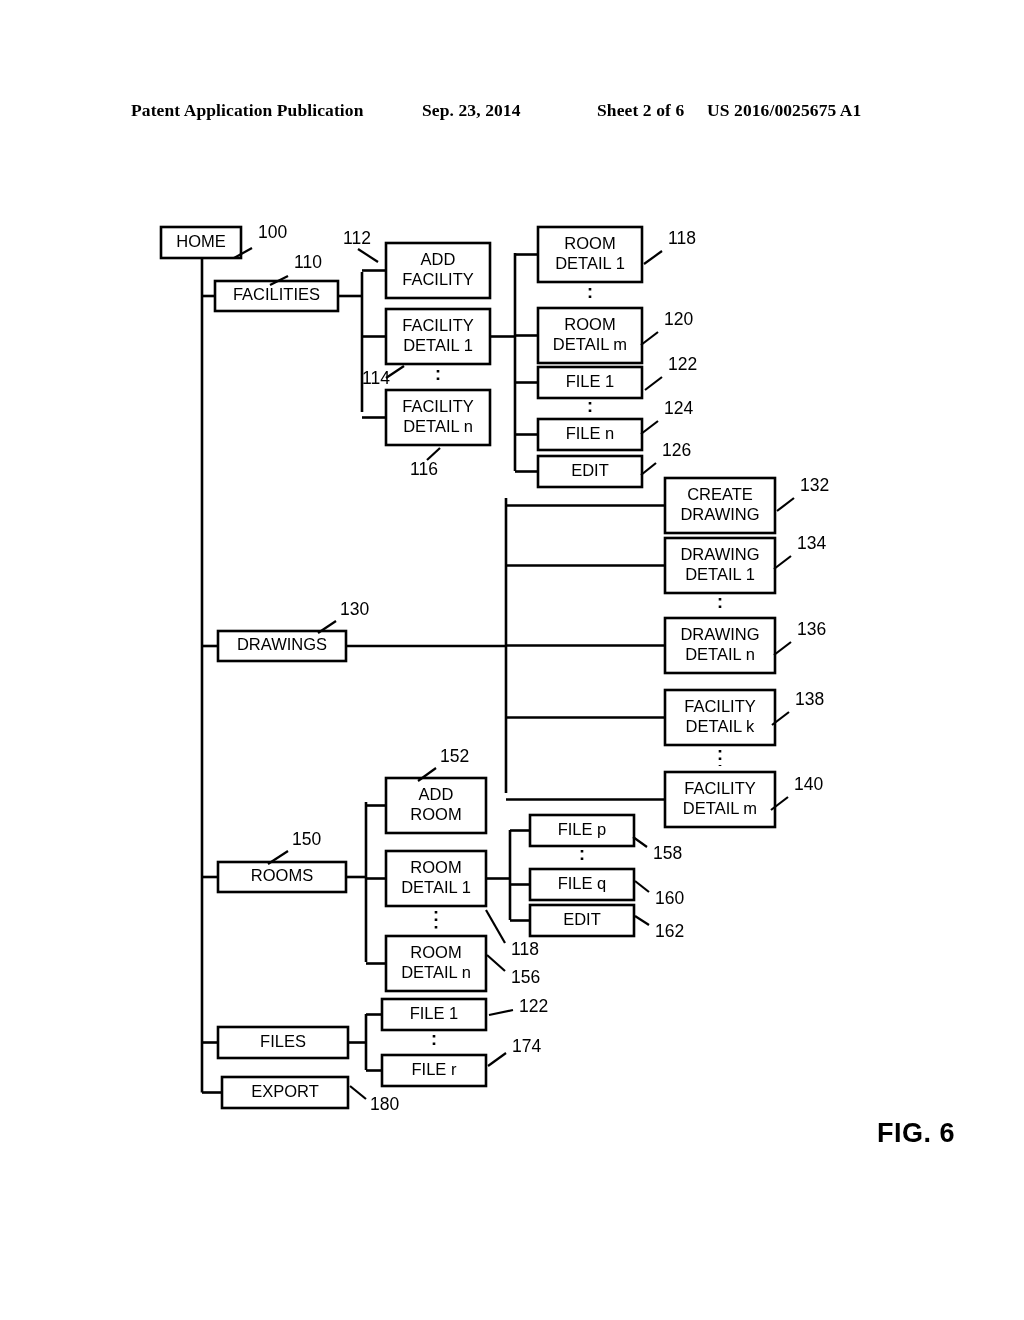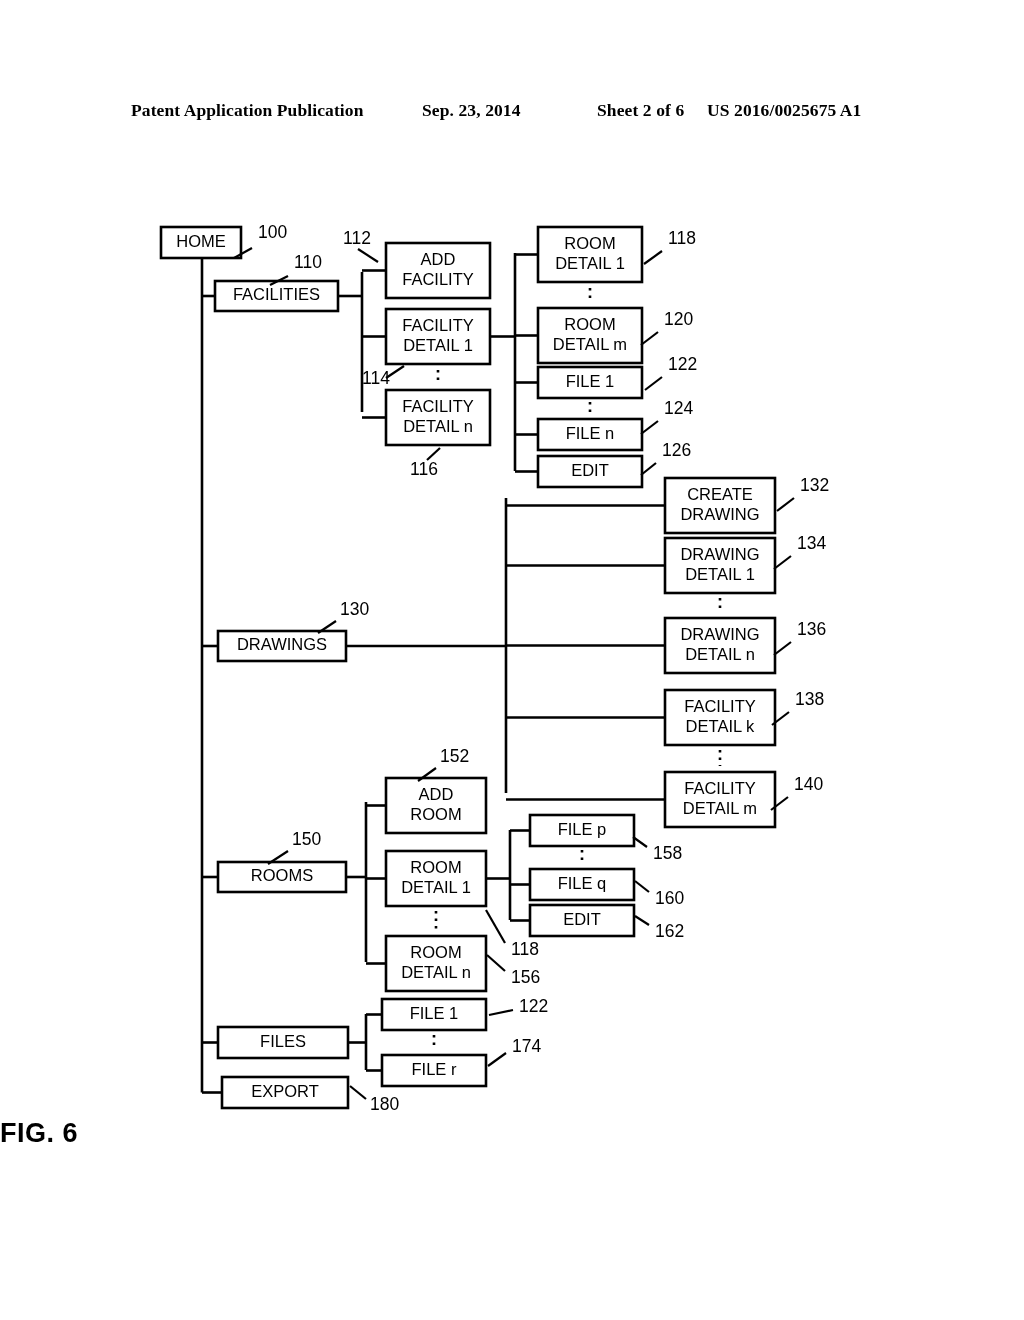--- a/index.html
+++ b/index.html
@@ -62,21 +62,21 @@
     left: 0;
     top: 0;
     width: 1024px;
     height: 1320px;
   }
   .fig-caption {
     position: absolute;
     left: 0;
     top: 1118px;
     width: 955px;
-    text-align: left;
+    text-align: right;
     font-family: "Liberation Sans", sans-serif;
     font-weight: bold;
     font-size: 27px;
     letter-spacing: 0.5px;
   }
   svg text.boxlabel {
     font-family: "Liberation Sans", sans-serif;
     font-size: 16.5px;
     fill: #000;
     text-anchor: middle;

